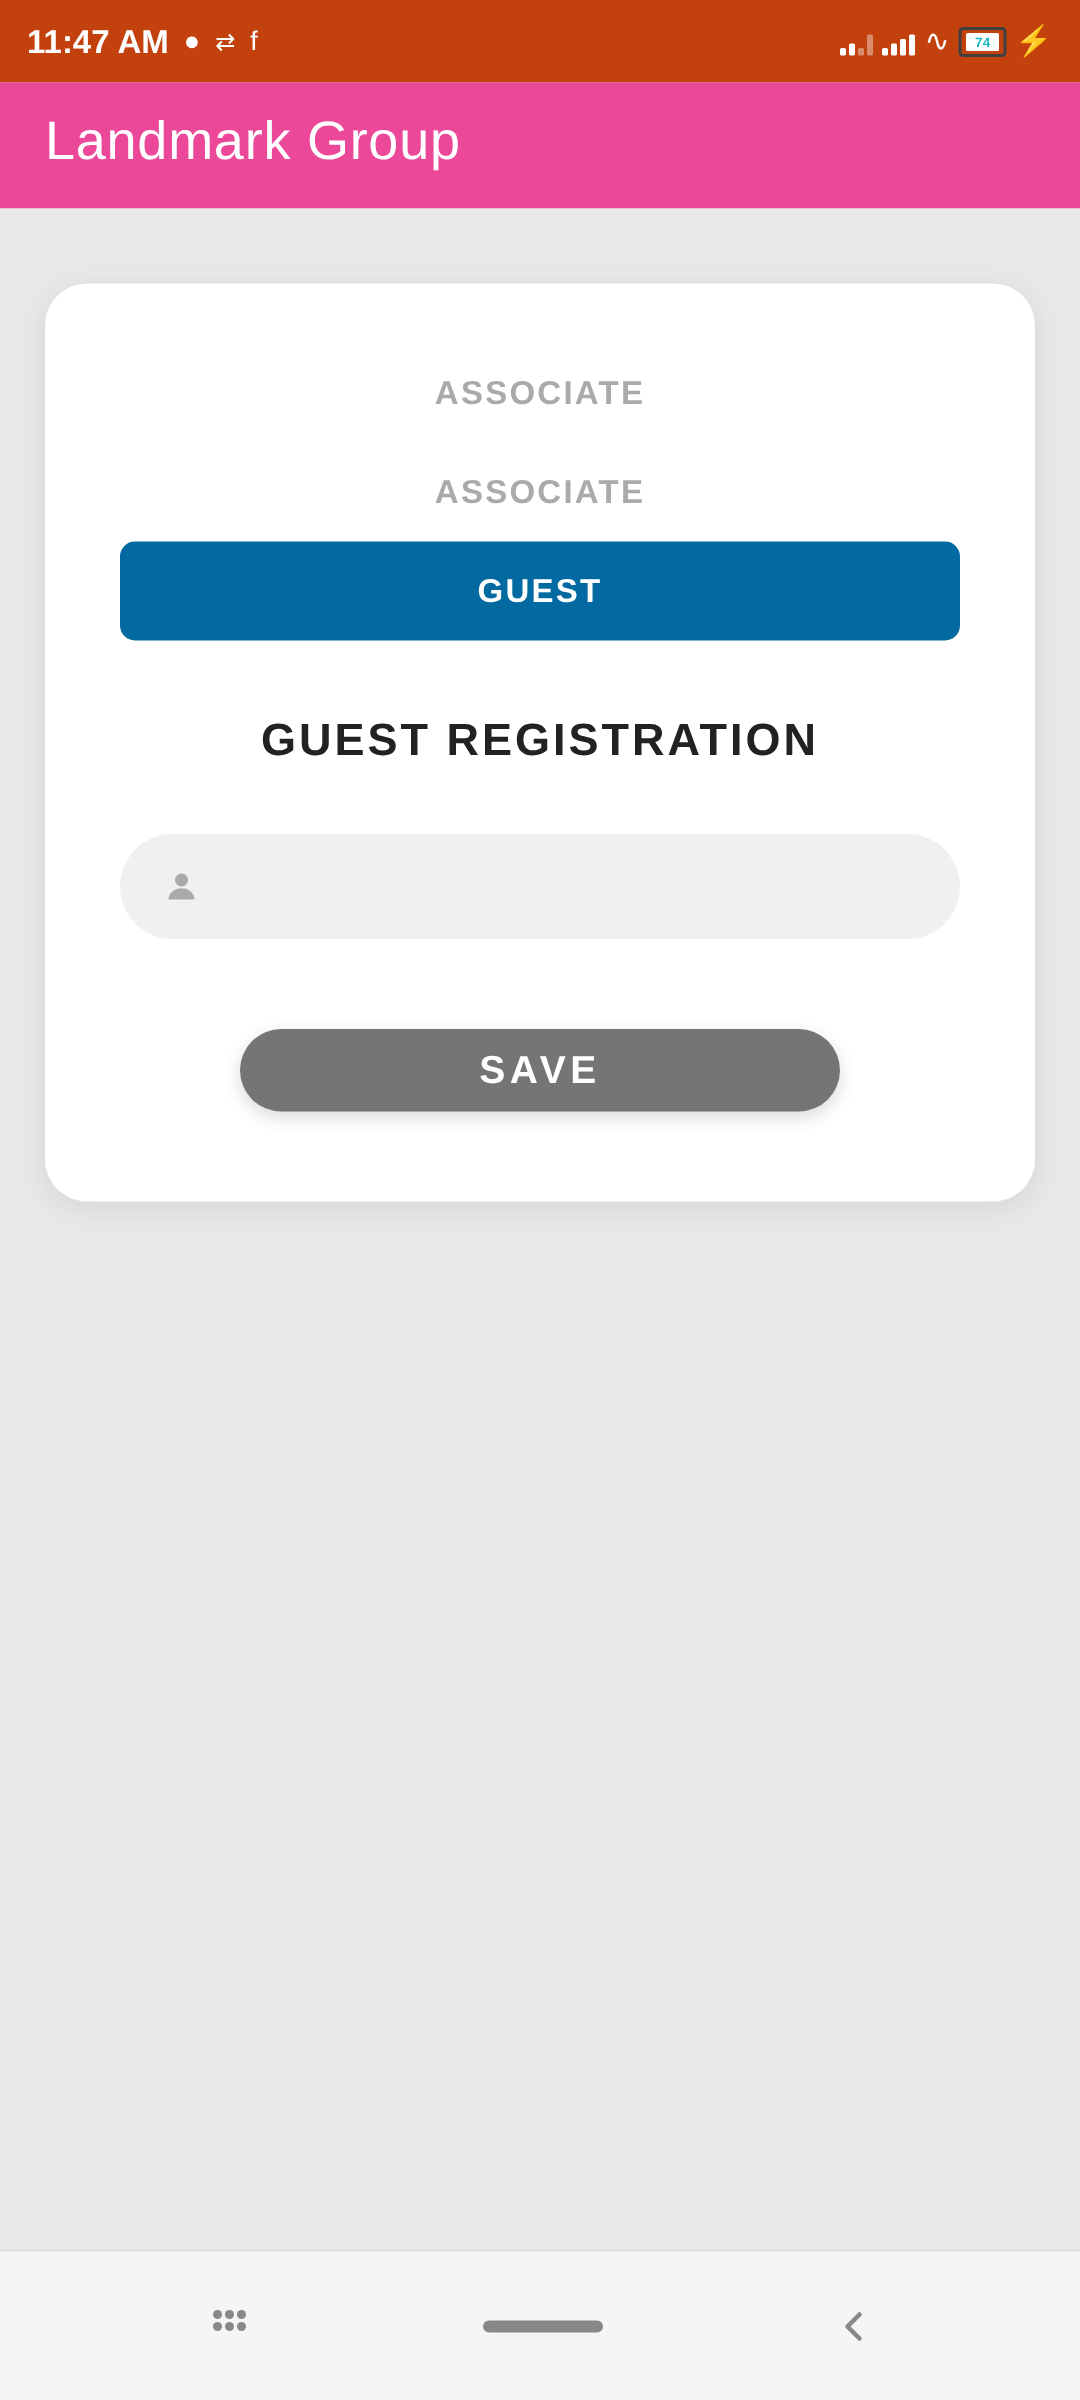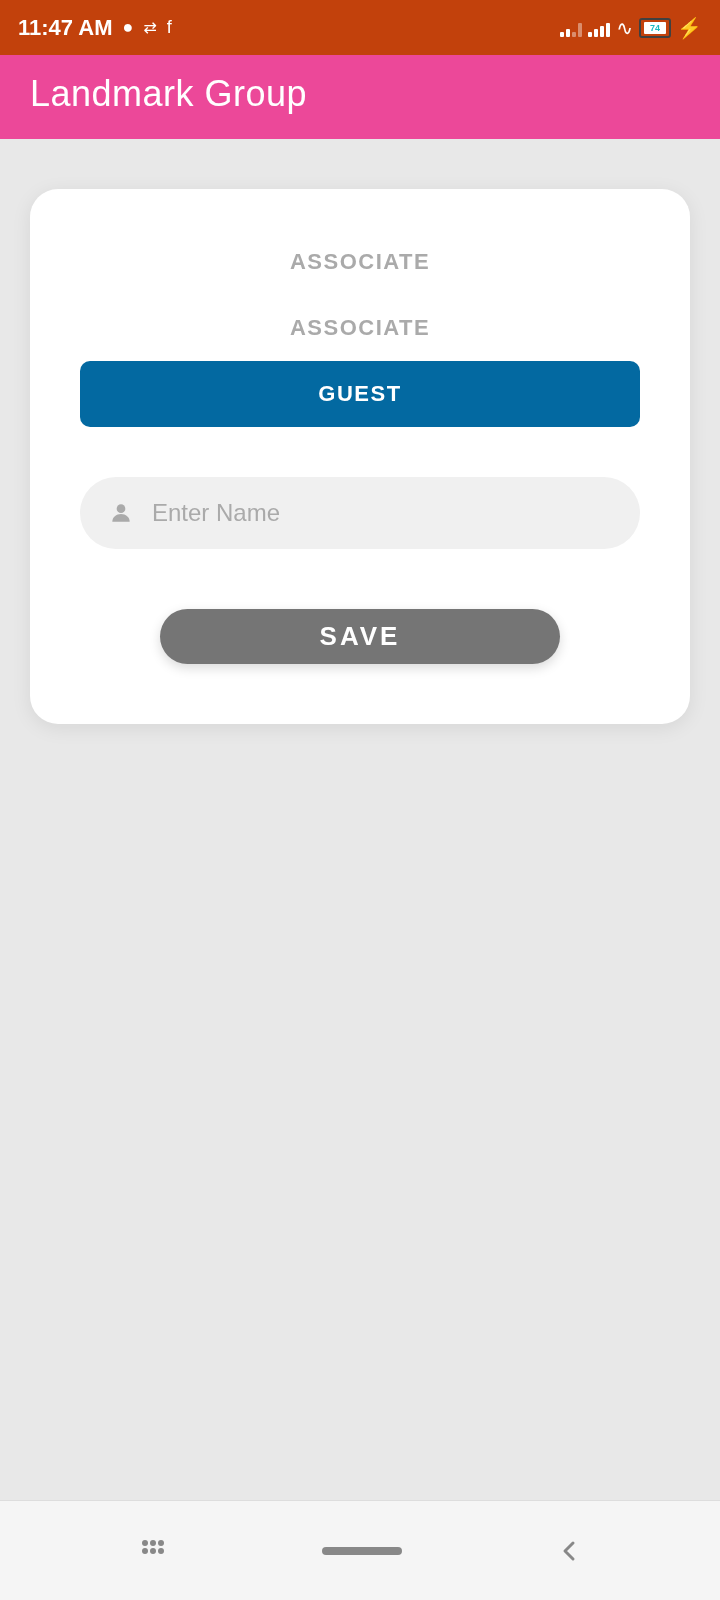--- a/index.html
+++ b/index.html
@@ -275,29 +275,29 @@
 
 <div class="main-content">
   <div class="card">
 
     <div class="tabs">
       <button class="tab">ASSOCIATE</button>
       <button class="tab">ASSOCIATE</button>
       <button class="tab active">GUEST</button>
     </div>
 
+    <div class="form-title">GUEST REGISTRATION</div>
 
     <div class="input-group">
       <div class="input-icon">
         <svg width="26" height="26" viewBox="0 0 24 24" fill="none">
           <circle cx="12" cy="8" r="4" fill="#aaa"></circle>
           <path d="M4 20c0-4 3.6-7 8-7s8 3 8 7" fill="#aaa"></path>
         </svg>
       </div>
-      <input class="input-field" type="text" placeholder="Enter Name" style="">
     </div>
 
 
     <div class="save-btn-wrapper">
       <button class="save-btn">SAVE</button>
     </div>
 
   </div>
 
   <div class="bottom-spacer"></div>

